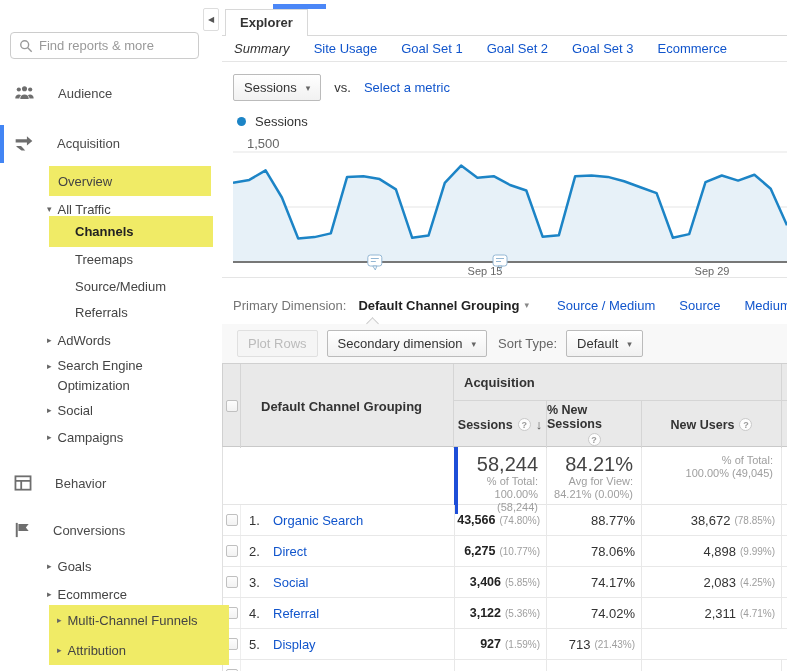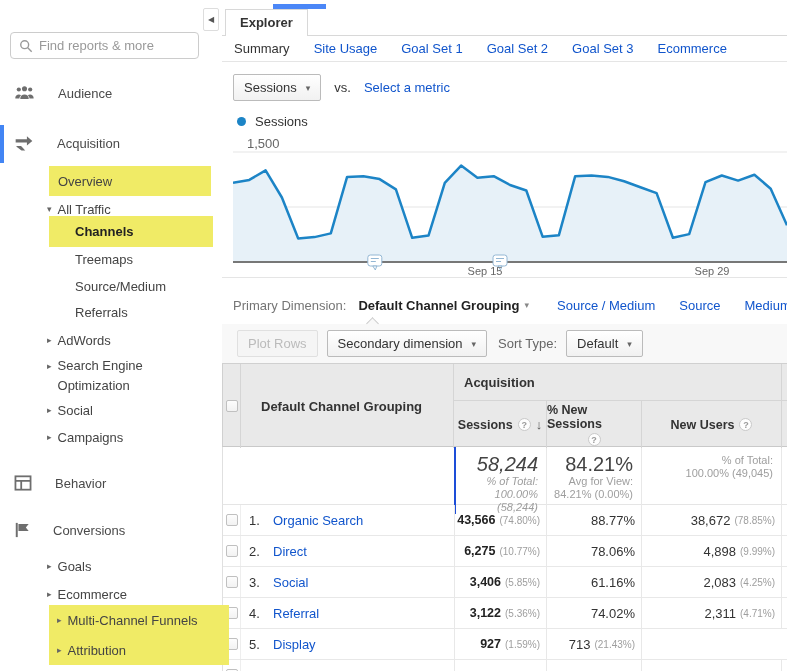--- a/index.html
+++ b/index.html
@@ -65,21 +65,21 @@
   #explorer-tab {
     position: absolute; left: 3px; top: 9px; height: 27px; padding: 0 14px; background: #fff;
     border: 1px solid #d8d8d8; border-bottom: none; font-weight: bold; line-height: 26px;
     z-index: 2; cursor: pointer;
   }
   #subtabs {
     position: absolute; top: 36px; left: 0; right: 0; height: 26px; display: flex; gap: 24px;
     align-items: center; padding-left: 12px; border-bottom: 1px solid #e5e5e5;
   }
   .subtab { color: #15c; cursor: pointer; }
-  .subtab.active { color: #333; cursor: default; }
+  .subtab.active { color: #333; cursor: default; font-style: italic; }
 
   #metric-row { position: absolute; top: 74px; left: 11px; display: flex; align-items: center; gap: 13px; }
   .ga-btn {
     display: inline-flex; align-items: center; gap: 9px; height: 27px; padding: 0 10px;
     background: linear-gradient(#fff, #f1f1f1); border: 1px solid #bbb; border-radius: 2px;
     color: #333; cursor: pointer; white-space: nowrap;
   }
   .ga-btn .arr { color: #666; font-size: 9px; }
   .ga-btn.disabled { background: #f5f5f5; border-color: #e0e0e0; color: #bbb; cursor: default; }
   #vs-label { color: #333; }
@@ -123,21 +123,21 @@
   #h-sliver{ left: 558px; width: 7px; top: 0; height: 84px; border-left: 1px solid #d5d5d5; }
   .helpicon { display: inline-block; width: 13px; height: 13px; border-radius: 50%; background: #fdfdfd; border: 1px solid #c9c9c9; color: #999; font-size: 9px; line-height: 12px; text-align: center; font-weight: bold; cursor: pointer; }
   .sorticon { color: #555; font-size: 13px; font-weight: normal; cursor: pointer; }
 
   .cbx { display: inline-block; width: 12px; height: 12px; border: 1px solid #c0c0c0; border-radius: 2px; background: linear-gradient(#fdfdfd, #f2f2f2); cursor: pointer; }
 
   #totals { height: 58px; border-left: 1px solid #e0e0e0; border-bottom: 1px solid #e5e5e5; background: #fff; }
   .t-cell { padding: 7px 8px 0 0; text-align: right; }
   .t-cell .big { font-size: 20px; color: #444; line-height: 21px; }
   .t-cell .note { font-size: 11px; color: #9e9e9e; line-height: 13px; }
-  #t-sess  { border-left: 2px solid #1d4ed8; font-style: italic; }
+  #t-sess  { border-left: 4px solid #1d4ed8; }
   #t-nsess { border-left: 1px solid #e8e8e8; }
   #t-nusers{ border-left: 1px solid #e8e8e8; }
   #t-sliver{ border-left: 1px solid #e8e8e8; }
 
   #rows { border-left: 1px solid #e0e0e0; }
   .trow { height: 31px; border-bottom: 1px solid #e8e8e8; background: #fff; }
   .c { display: flex; align-items: center; }
   .c-cb { justify-content: center; border-right: 1px solid #eee; }
   .c-dim { padding-left: 8px; }
   .c-dim .idx { width: 24px; color: #333; flex: none; }
@@ -452,21 +452,21 @@
           </div>
     <div class="c c-dim">
       <span class="idx">3.</span>
       <a class="blue">Social</a>
     </div>
     <div class="c c-num">
             <b>3,406</b>
             <span class="pct">(5.85%)</span>
           </div>
     <div class="c c-num">
-            <span class="plain">61.16%</span>
+            <span class="plain">74.17%</span>
           </div>
     <div class="c c-num">
             <span class="plain">2,083</span>
             <span class="pct">(4.25%)</span>
           </div>
     <div class="c c-sliver"></div>
   </div>
 
   <div class="trow grid">
     <div class="c c-cb">

